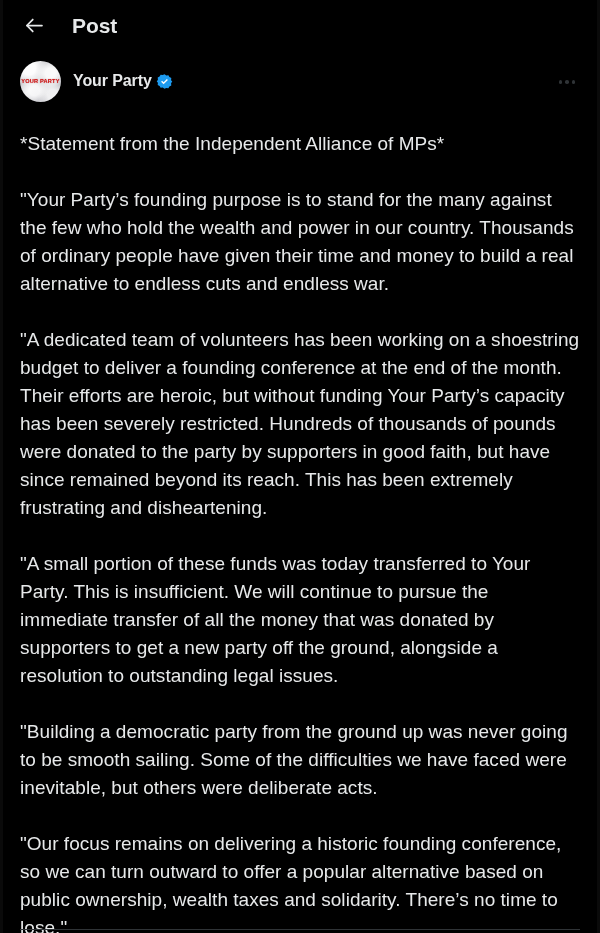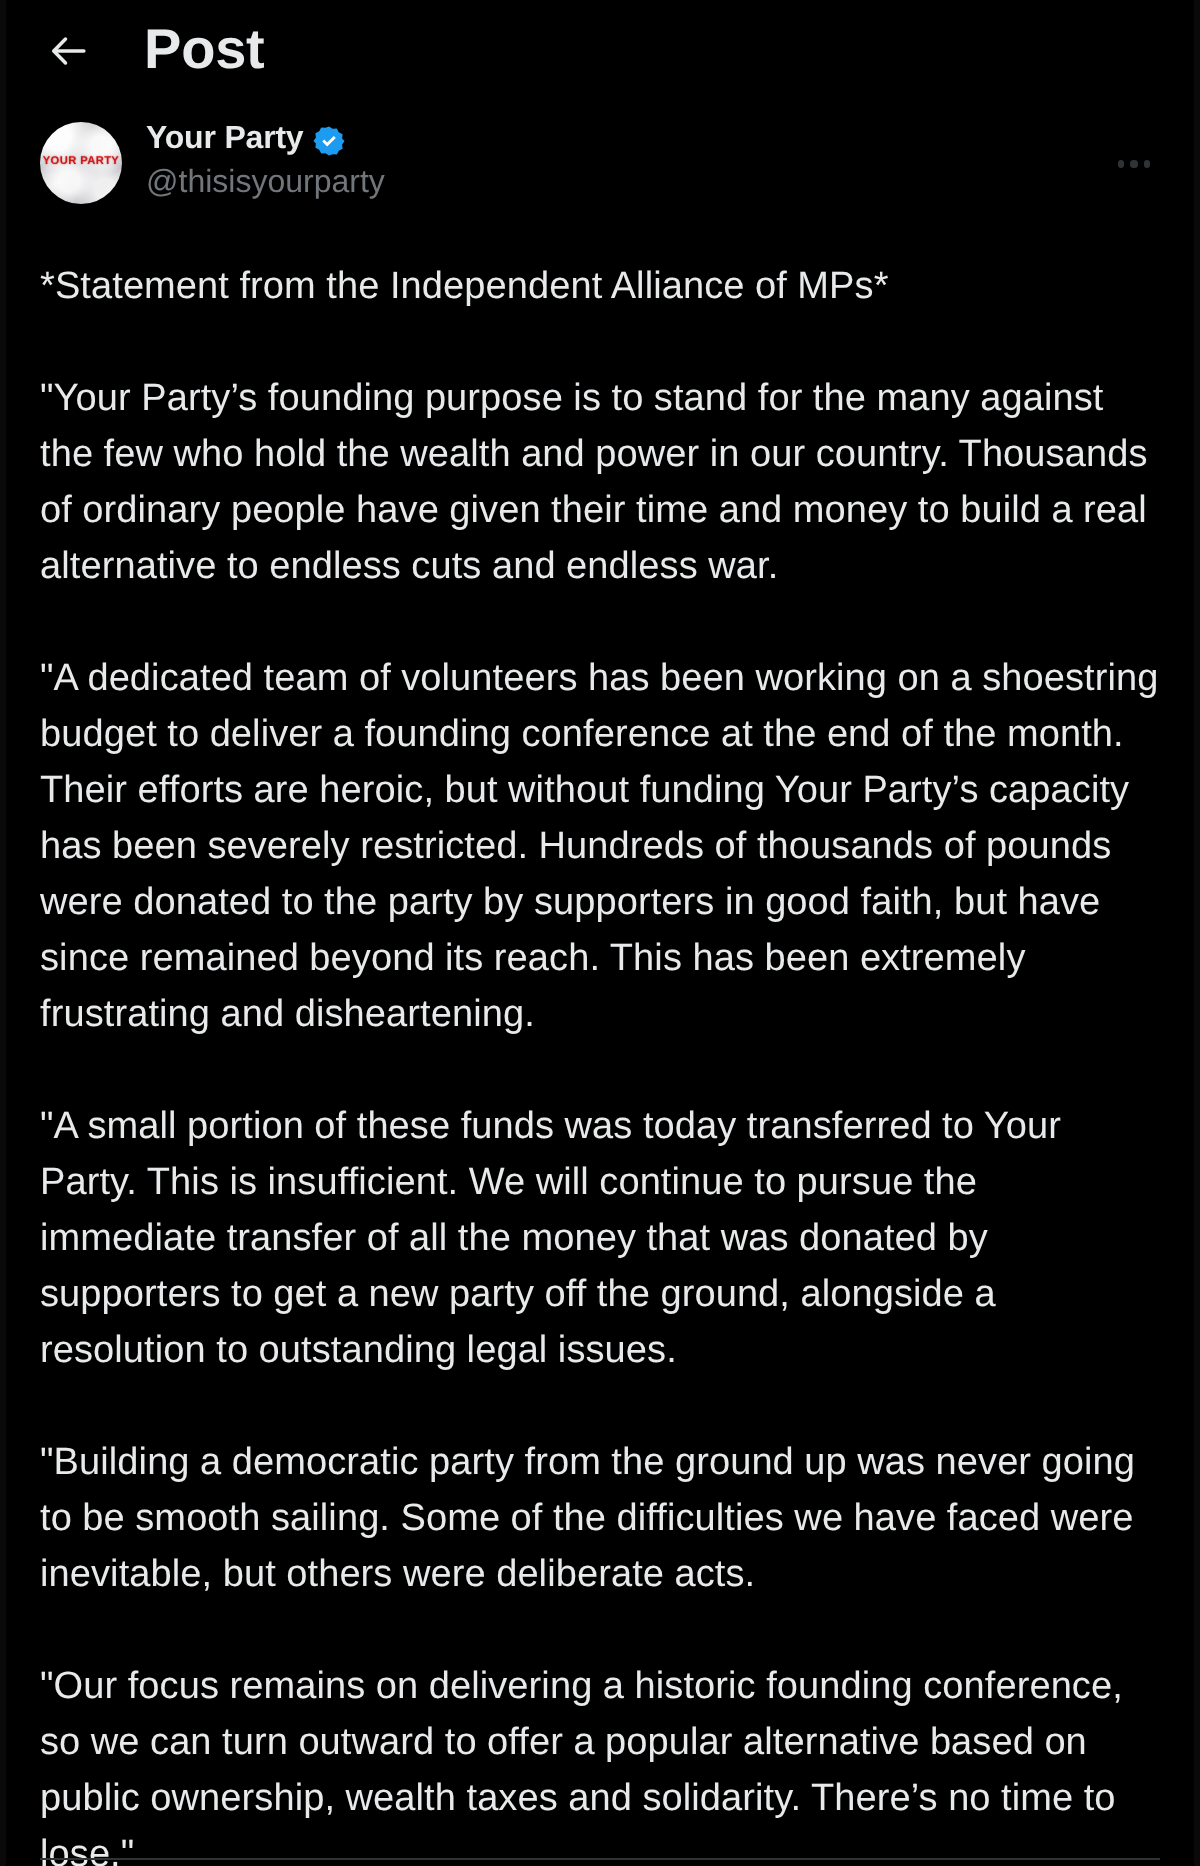--- a/index.html
+++ b/index.html
@@ -39,21 +39,21 @@
     display: flex;
     align-items: center;
     justify-content: center;
     border-radius: 50%;
     cursor: pointer;
     flex: 0 0 auto;
   }
   .back-btn svg { display: block; }
   .header-title {
     margin-left: 21px;
-    font-size: 28px;
+    font-size: 21px;
     font-weight: 700;
     color: #e7e9ea;
     letter-spacing: -0.1px;
     line-height: 1;
   }
 
   
   .author-row {
     display: flex;
     align-items: center;
@@ -194,21 +194,20 @@
     <div class="author-meta">
       <div class="name-line">
         <span class="display-name">Your Party</span>
         <span class="verified">
           <svg width="17" height="17" viewBox="0 0 22 22" aria-hidden="true">
             <path fill="#1d9bf0" d="M11 1.6l2.3 1.55 2.75-.3 1.3 2.45 2.45 1.3-.3 2.75L21.05 11l-1.55 2.3.3 2.75-2.45 1.3-1.3 2.45-2.75-.3L11 20.4l-2.3-1.55-2.75.3-1.3-2.45-2.45-1.3.3-2.75L.95 11l1.55-2.3-.3-2.75 2.45-1.3 1.3-2.45 2.75.3L11 1.6z"></path>
             <path fill="#ffffff" d="M9.82 14.62 6.6 11.4l1.3-1.3 1.92 1.92 4.28-4.28 1.3 1.3-5.58 5.58z"></path>
           </svg>
         </span>
       </div>
-      <div class="handle">@thisisyourparty</div>
     </div>
     <div class="more-btn">
       <i></i>
       <i></i>
       <i></i>
     </div>
   </div>
 
   <div class="post-body">
     <p class="para">*Statement from the Independent Alliance of MPs*</p>

